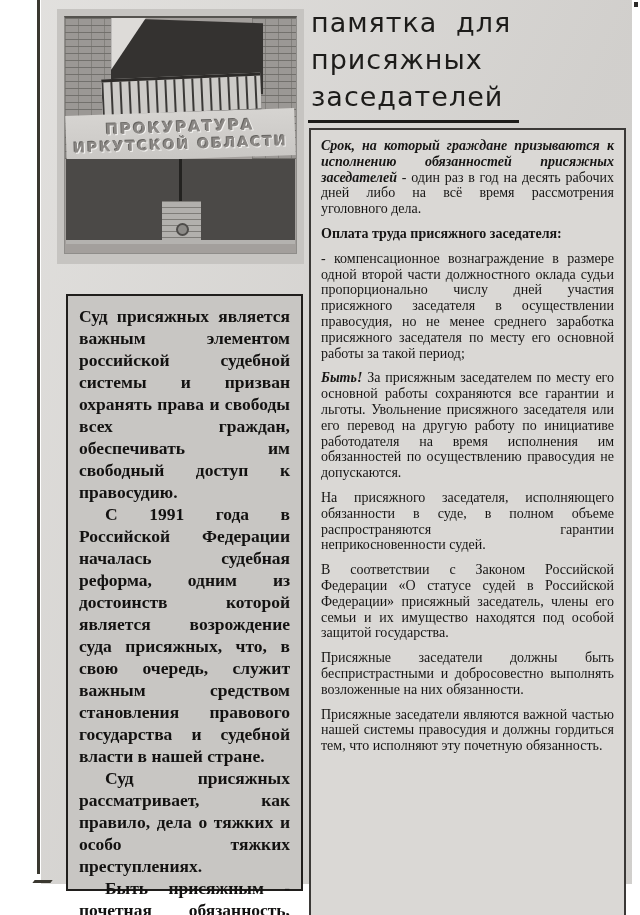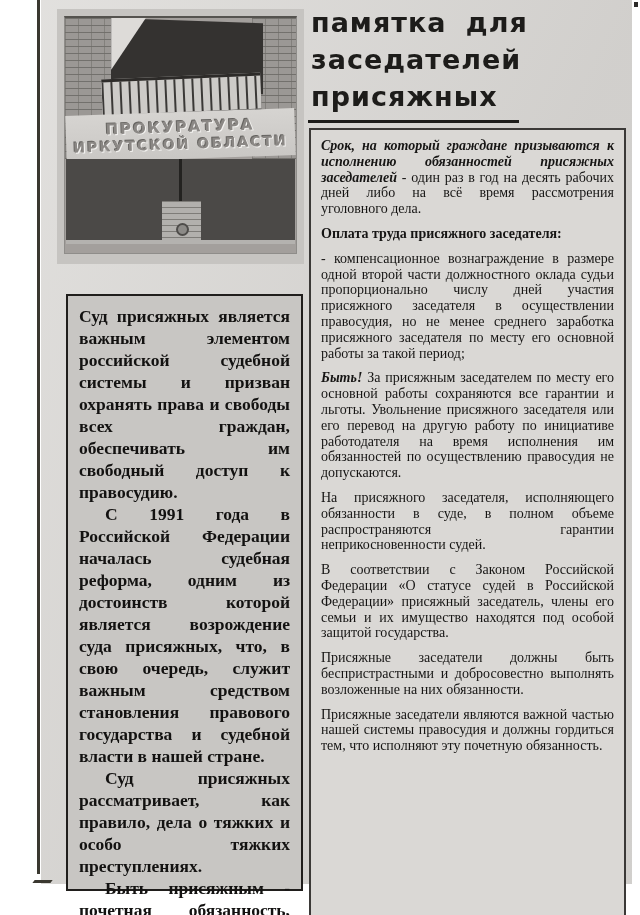--- a/index.html
+++ b/index.html
@@ -100,21 +100,21 @@
     padding:9px 11px;
     font-weight:700;font-size:17.5px;line-height:22px;text-align:justify;
     color:#131211;
   }
   .left-box p{margin:0;text-indent:26px;}
   .left-box p:first-child{text-indent:0;}
 
   
   .page-title{
     position:absolute;left:311px;top:4px;width:326px;
-    font-family:"DejaVu Sans", sans-serif;font-weight:700;
+    font-family:"DejaVu Sans", sans-serif;font-weight:400;
     font-size:27px;line-height:37px;color:#1d1c1a;
     letter-spacing:1px;word-spacing:9px;
   }
   .title-rule{
     position:absolute;left:308px;top:120px;width:211px;height:3px;background:#1d1c1a;
   }
 
   
   .right-box{
     position:absolute;left:309px;top:128px;width:317px;height:802px;
@@ -149,22 +149,22 @@
       <div class="wall-seam"></div>
       <div class="brick-pillar"></div>
       <div class="pillar-ring"></div>
       <div class="ground-strip"></div>
     </div>
   </div>
 </div>
 
 <div class="page-title">
   <div>памятка для</div>
+  <div>присяжных</div>
   <div>заседателей</div>
-  <div>присяжных</div>
 </div>
 <div class="title-rule"></div>
 
 <div class="left-box">
   <p>Суд присяжных является важным элементом российской судебной системы и призван охранять права и свободы всех граждан, обеспечивать им свободный доступ к правосудию.</p>
   <p>С 1991 года в Российской Федерации началась судебная реформа, одним из достоинств которой является возрождение суда присяжных, что, в свою очередь, служит важным средством становления правового государства и судебной власти в нашей стране.</p>
   <p>Суд присяжных рассматривает, как правило, дела о тяжких и особо тяжких преступлениях.</p>
   <p>Быть присяжным - почетная обязанность, которую Вам предстоит исполнить.</p>
 </div>
 

